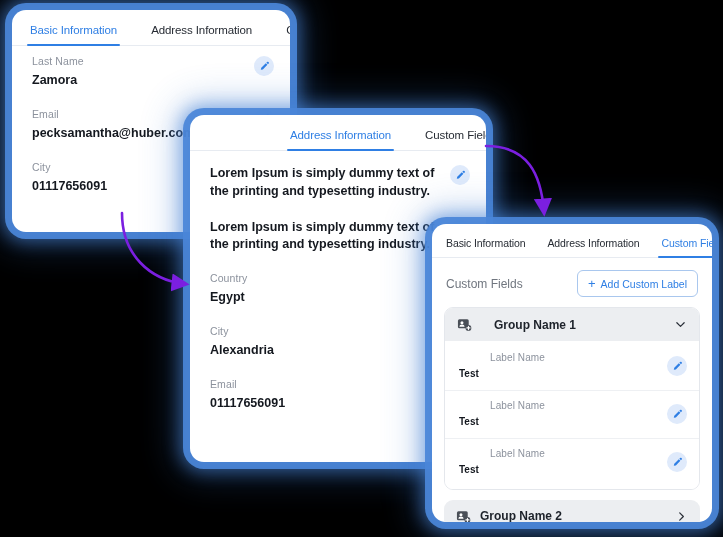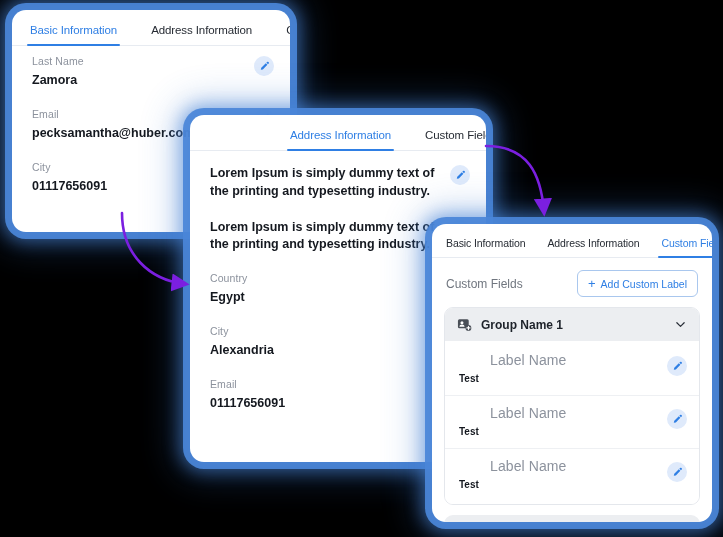--- a/index.html
+++ b/index.html
@@ -125,39 +125,40 @@
     border: 1px solid #e4e7ec;
     border-radius: 9px;
     overflow: hidden;
   }
   .group-head {
     display: flex;
     align-items: center;
     background: #eceef1;
     padding: 9px 12px;
     cursor: pointer;
+    gap: 13px;
   }
   .group-name {
     font-size: 12px;
     color: #1d222a;
     font-weight: bold;
     margin-left: 9px;
     flex: 1;
   }
   .grp-icon { width: 15px; height: 15px; display: block; }
   .chev { width: 13px; height: 13px; display: block; color: #3a3f47; }
 
   .group-body { background: #fff; padding: 2px 0 2px 0; }
   .cf-row {
     position: relative;
     padding: 9px 42px 9px 14px;
     border-bottom: 1px solid #eef0f3;
   }
   .cf-row:last-child { border-bottom: none; }
-  .cf-row .field-label { font-size: 14px; margin-bottom: 4px; padding-left: 31px; }
+  .cf-row .field-label { font-size: 10px; margin-bottom: 4px; padding-left: 31px; }
   .cf-row .field-value { font-size: 10px; }
   .cf-row .edit-btn { top: 13px; right: 12px; }
 
   .group-collapsed {
     margin: 0 12px;
     display: flex;
     align-items: center;
     background: #eceef1;
     border-radius: 9px;
     padding: 9px 12px;

